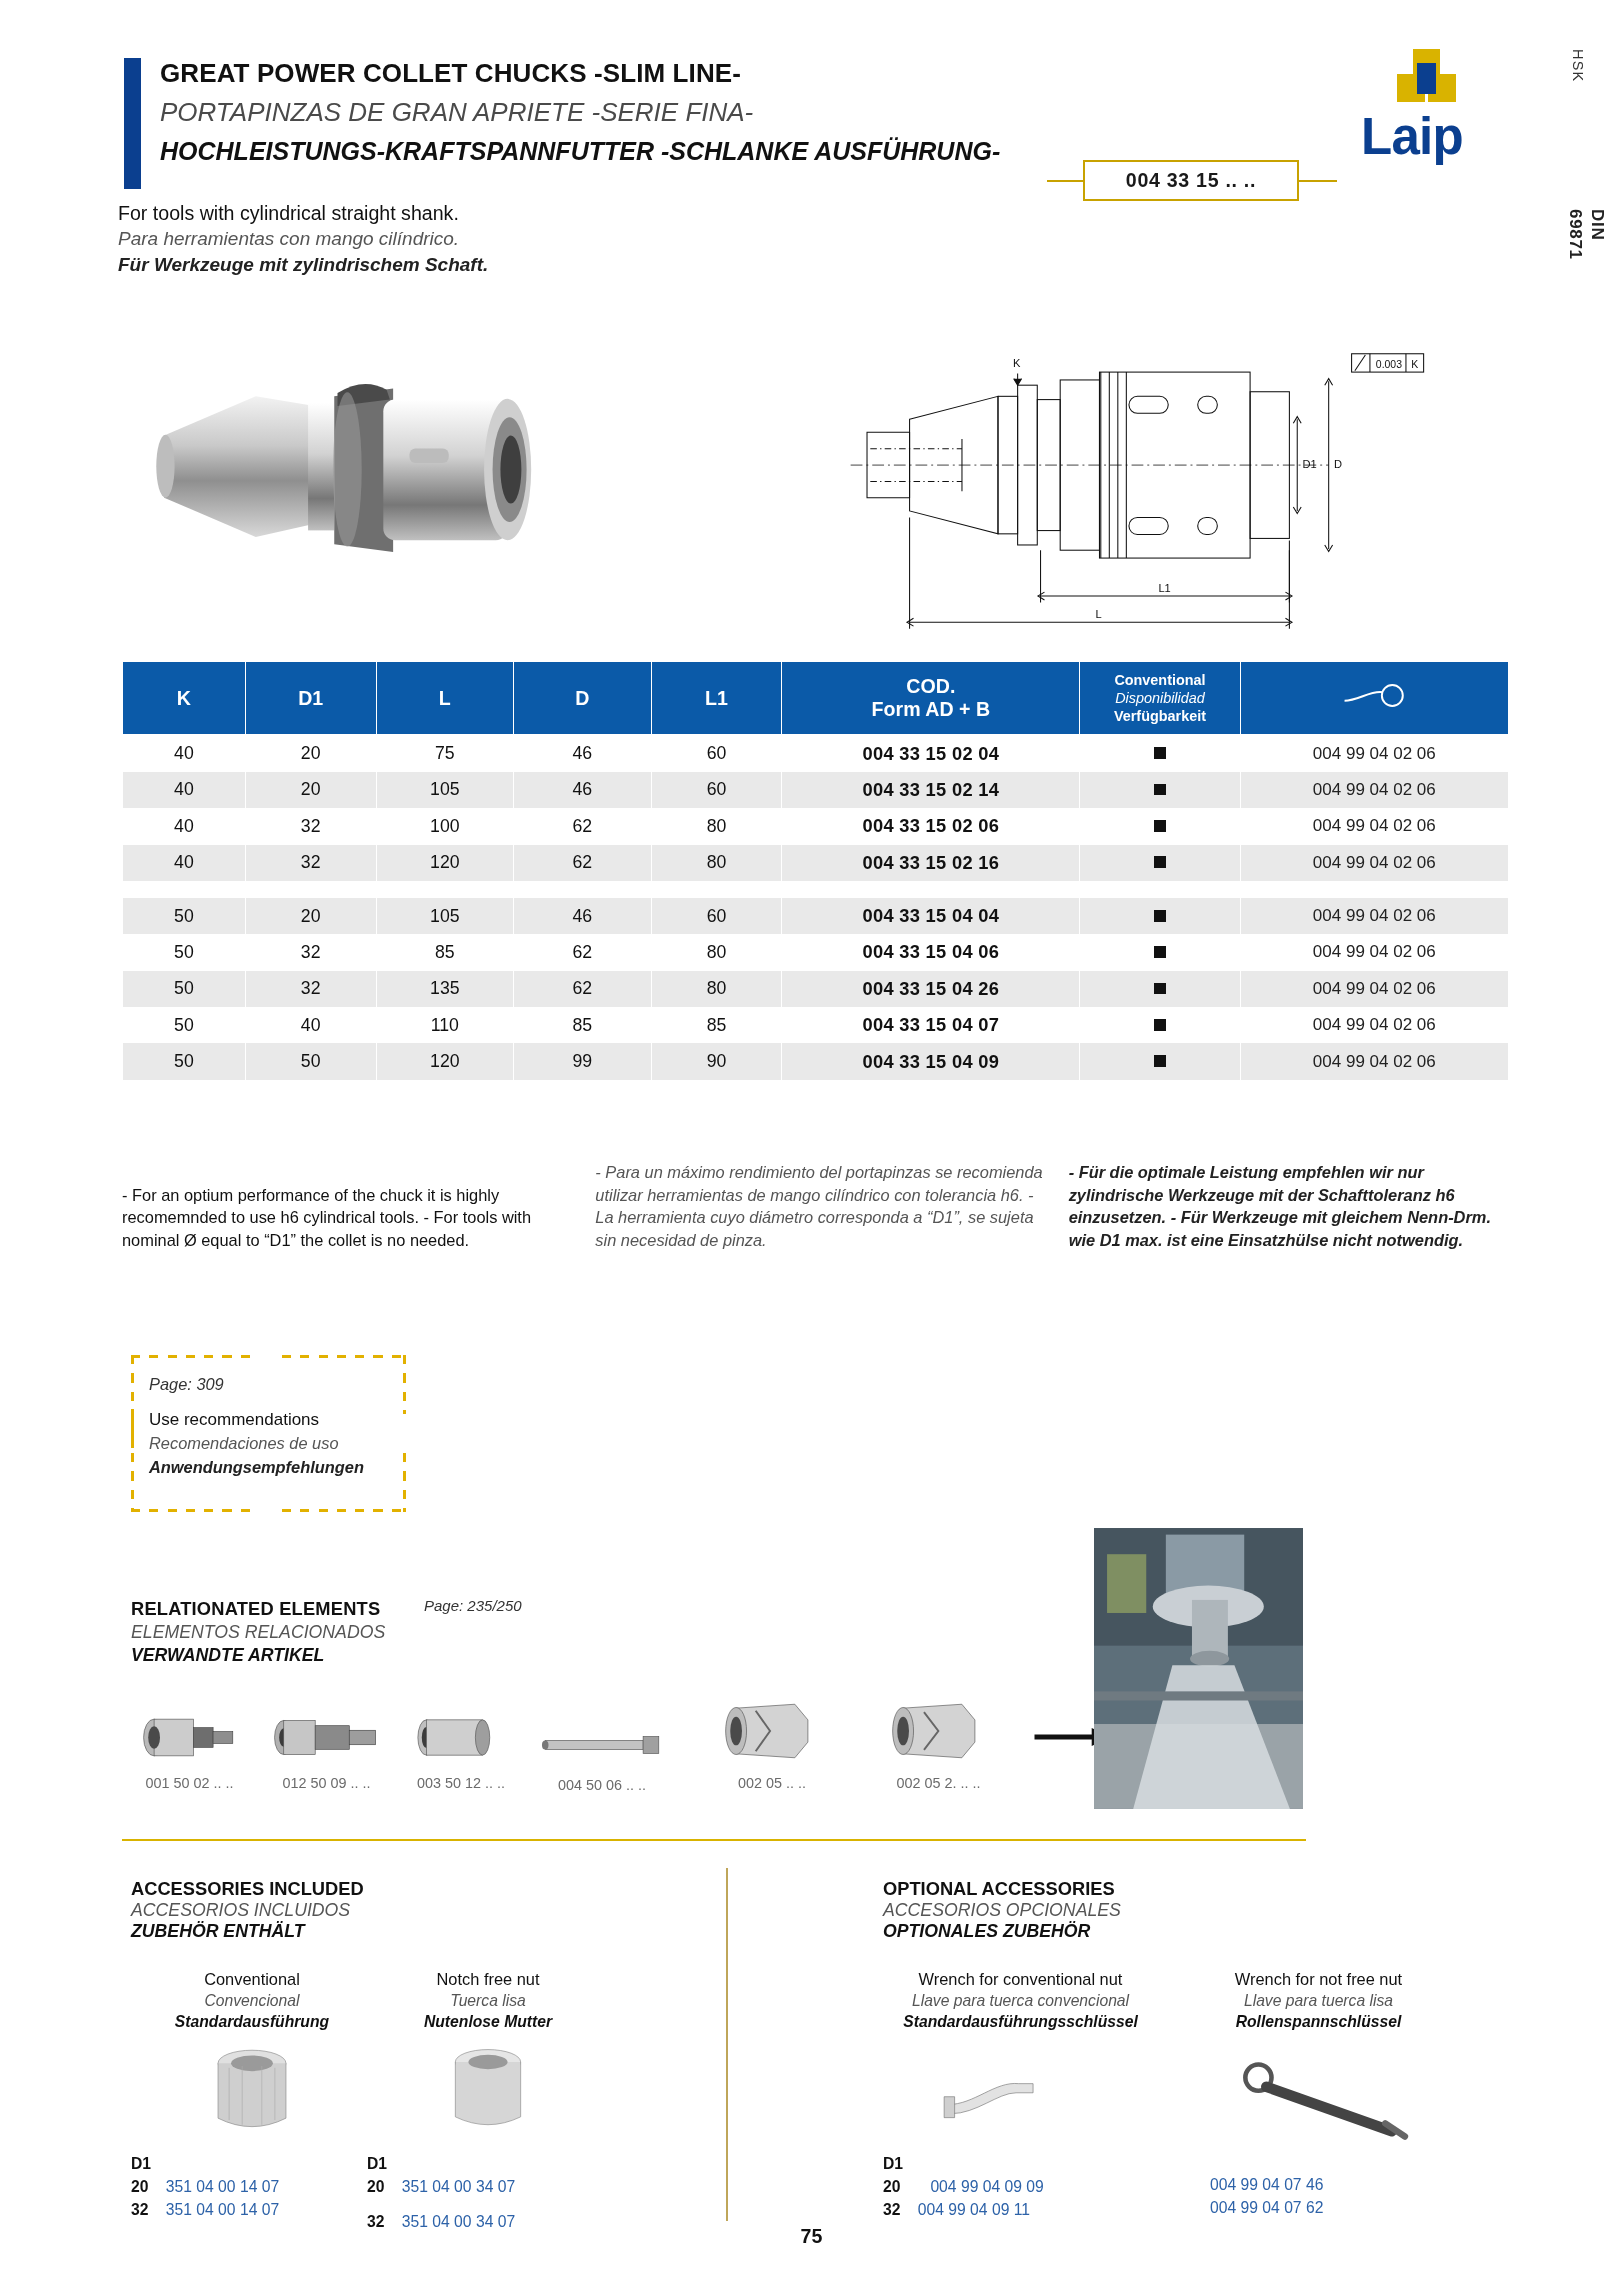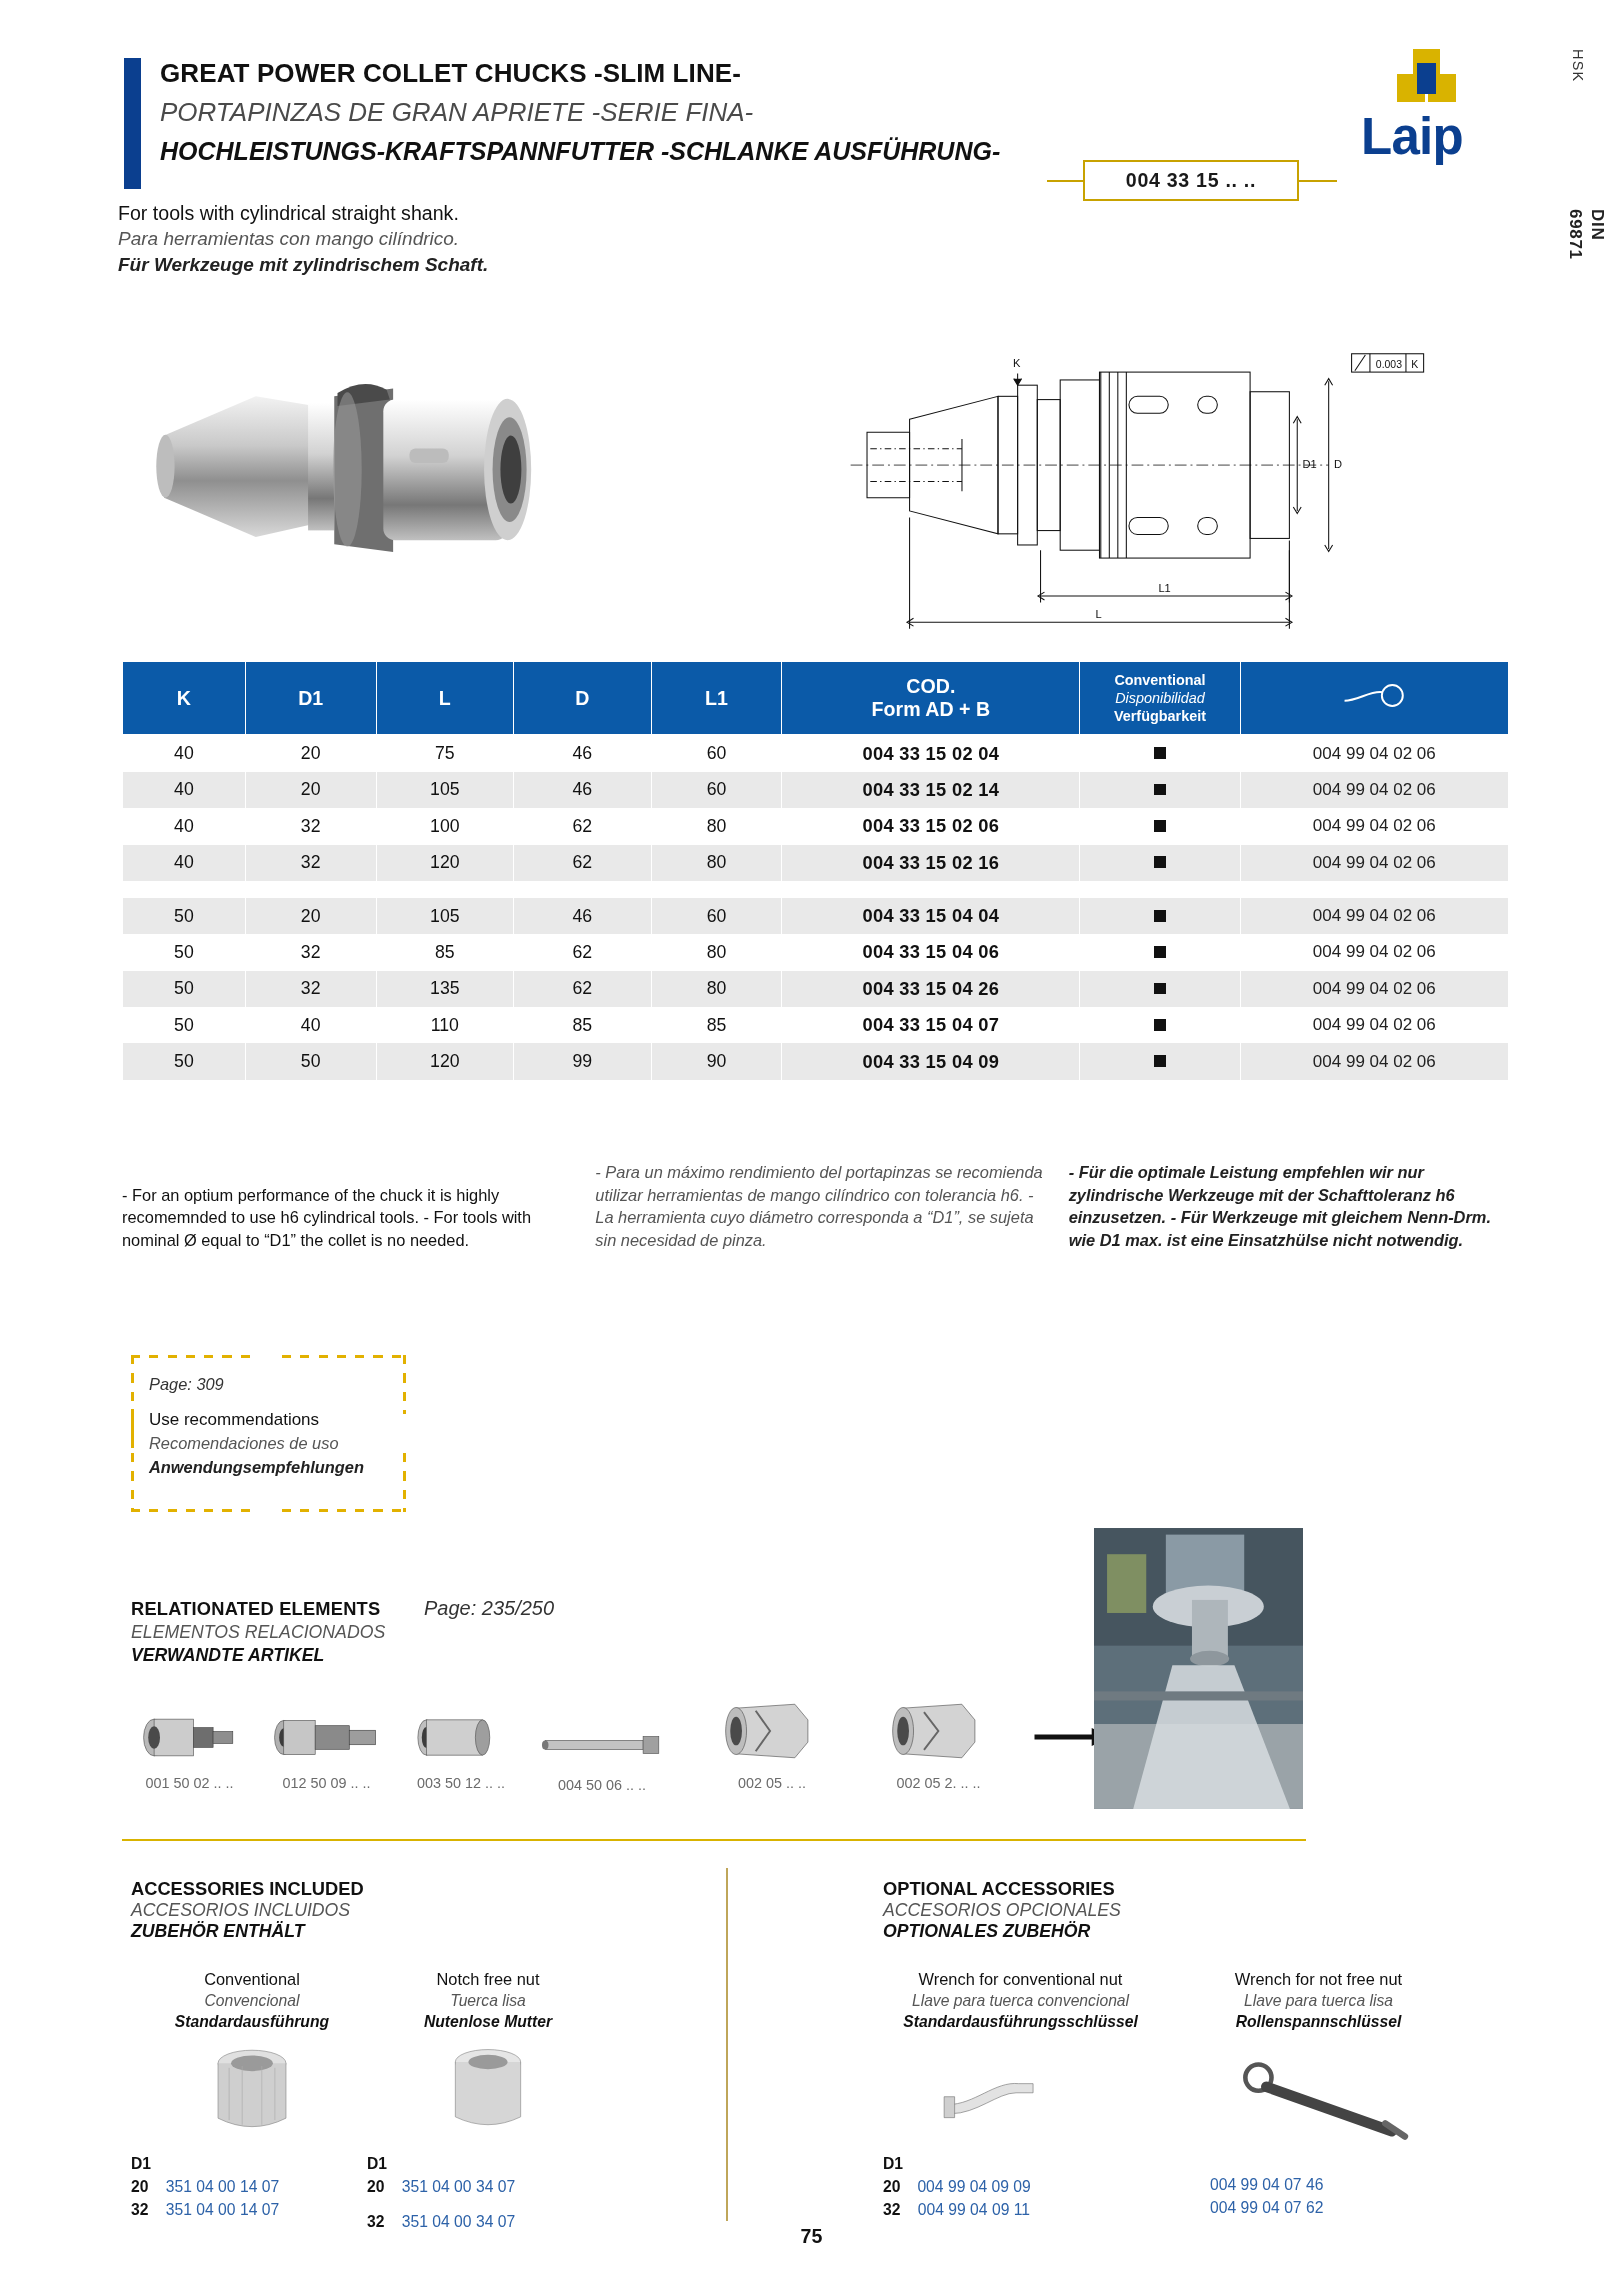--- a/index.html
+++ b/index.html
@@ -90,21 +90,21 @@
   .userec .p { font-size:16.4px; font-style:italic; color:#333; }
   .userec .a { font-size:17px; color:#111; margin-top:10.5px; }
   .userec .b { font-size:16.4px; font-style:italic; color:#555; }
   .userec .c { font-size:16.4px; font-style:italic; color:#222; font-weight:600; }
 
   
   .rel-title { position:absolute; left:131px; top:1597px; line-height:1.3; }
   .rel-title .r1 { font-size:18.3px; font-weight:bold; color:#111; letter-spacing:0.2px;}
   .rel-title .r2 { font-size:17.7px; font-style:italic; color:#555; }
   .rel-title .r3 { font-size:17.7px; font-style:italic; font-weight:bold; color:#111; }
-  .rel-page { position:absolute; left:424px; top:1597px; font-size:20px; font-style:italic; color:#333; }
+  .rel-page { position:absolute; left:424px; top:1597px; font-size:15px; font-style:italic; color:#333; }
 
   .rel-items { position:absolute; left:124px; top:1688px; width:968px; height:151px; }
   .rel-item { position:absolute; text-align:center; }
   .rel-item .lbl { font-size:14.4px; color:#6b6b6b; margin-top:6.5px; white-space:nowrap; }
 
   .photo2 { position:absolute; left:1094px; top:1528px; width:209px; height:281px; }
 
   .hr-gold { position:absolute; left:122px; top:1839px; width:1184px; height:2px; background:#d9b300; }
   .vline { position:absolute; left:726px; top:1868px; width:2px; height:353px; background:#bfa65a; }
 
@@ -583,21 +583,21 @@
       <svg style="position:absolute;left:353px;top:13px;" width="190" height="85" viewBox="0 0 290 130">
         <circle cx="34" cy="30" r="20" fill="none" stroke="#555" stroke-width="7"></circle>
         <path d="M46 44 L238 112" stroke="#444" stroke-width="16" stroke-linecap="round"></path>
         <path d="M228 100 L258 120" stroke="#666" stroke-width="10" stroke-linecap="round"></path>
       </svg>
 
       <div style="position:absolute;left:0;top:110px;">
         <div class="acc-d1">D1</div>
         <div style="margin-top:5.2px;">
           <span class="acc-d1">20</span>
-          <span class="acc-num" style="margin-left:14px;text-align:center;">004 99 04 09 09</span>
+          <span class="acc-num" style="margin-left:27px;text-align:center;">004 99 04 09 09</span>
         </div>
         <div style="margin-top:5.2px;">
           <span class="acc-d1">32</span>
           <span class="acc-num" style="margin-left:14.4px;">004 99 04 09 11</span>
         </div>
       </div>
 
       <div style="position:absolute;left:327px;top:131px;">
         <div>
           <span class="acc-num">004 99 04 07 46</span>

